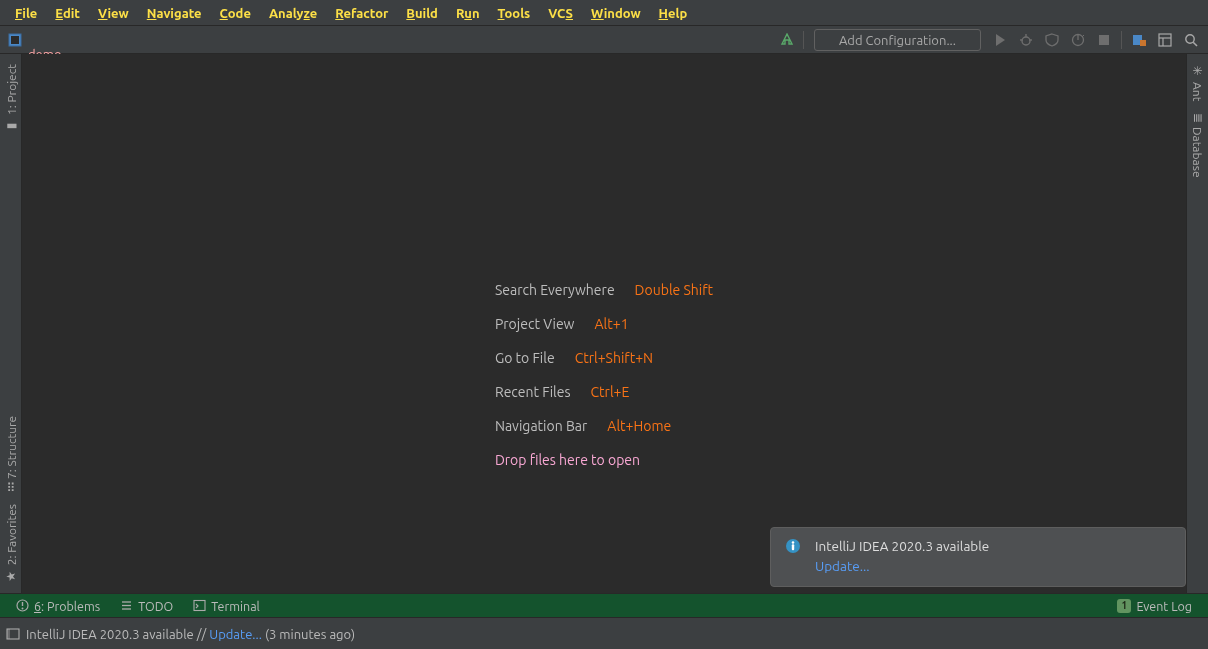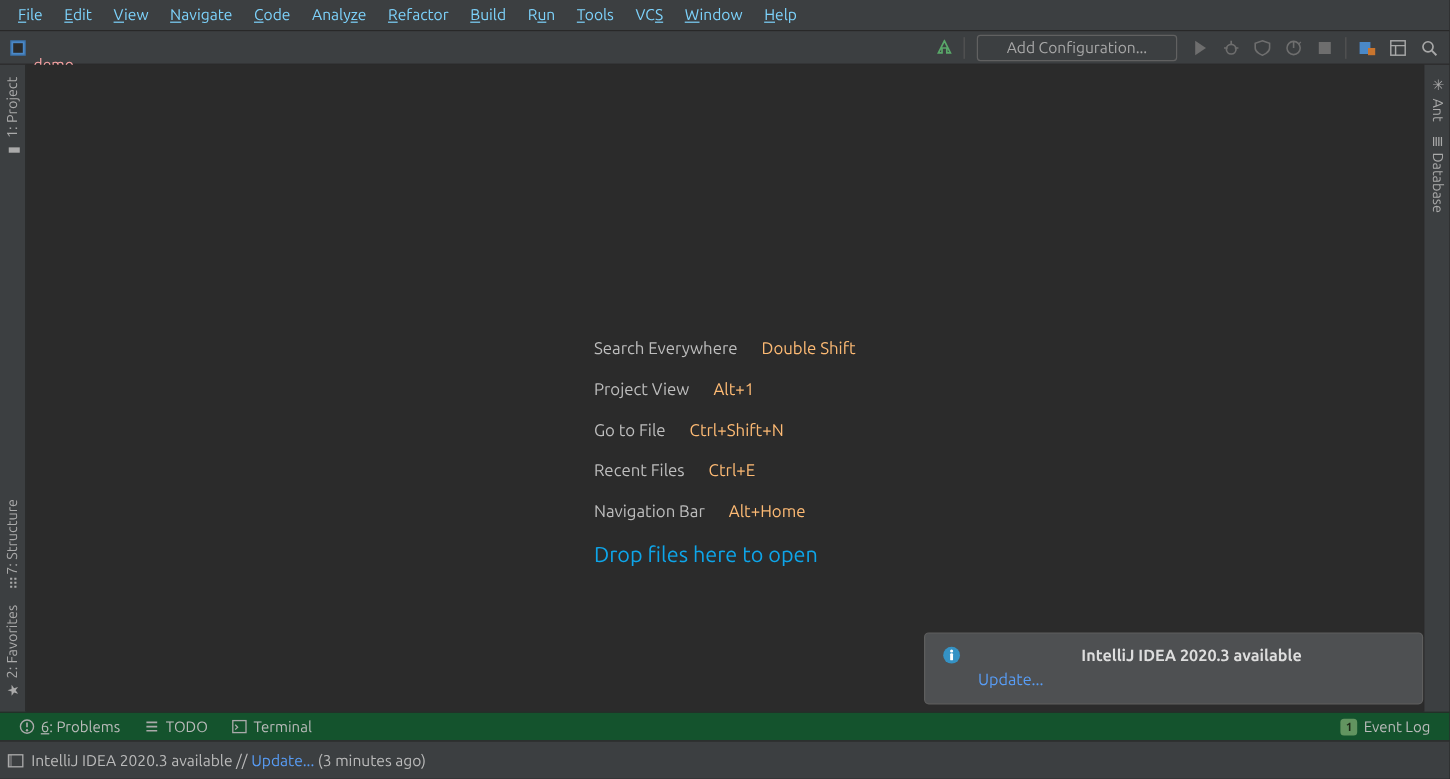--- a/index.html
+++ b/index.html
@@ -15,22 +15,23 @@
 
 .menubar {
   height:26px;
   background:#3c3f41;
   display:flex; align-items:center;
   padding:0 6px;
   border-bottom:1px solid #282828;
 }
 .menubar .menu-item {
   padding:2px 9px;
-  color:#7dd3fc;
+  color:#fde047;
   cursor:pointer;
+  font-weight:bold;
 }
 .u { text-decoration:underline; }
 
 
 .navbar {
   height:28px;
   background:#3c3f41;
   display:flex; align-items:center;
   padding:0 4px 0 8px;
   border-bottom:1px solid #282828;
@@ -110,39 +111,39 @@
   position:absolute;
   top:228px; left:50%; transform:translateX(-50%);
   white-space:nowrap;
 }
 .hint-row{
   display:flex; gap:10px;
   margin-bottom:18px;
   font-size:14px;
 }
 .hint-label{color:#bdbdbd;}
-.hint-key{color:#fdba74;padding-left:10px;}
-.hint-drop{color:#0ea5e9;font-size:18px;}
+.hint-key{color:#f97316;padding-left:10px;}
+.hint-drop{color:#f9a8d4;font-size:14px;}
 
 
 .balloon{
   position:absolute;
   right:0px; bottom:6px;
   width:416px;
   background:#4e5052;
   border:1px solid #5e5e5e;
   border-radius:4px;
   padding:10px 14px 12px 44px;
   color:#ddd;
 }
 .balloon .icn{
   position:absolute;left:14px;top:10px;
   width:16px;height:16px;
 }
-.balloon .title{font-weight:bold;color:#ddd;font-size:13.5px;margin-bottom:4px;text-align:center;}
+.balloon .title{font-weight:normal;color:#ddd;font-size:13.5px;margin-bottom:4px;}
 .balloon .link{color:#589df6;cursor:pointer;font-size:13.5px;}
 
 
 .bottombar{
   height:24px;
   background:#14532d;
   border-top:1px solid #282828;
   display:flex; align-items:center;
   padding:0 6px;
   font-size:12.5px;

